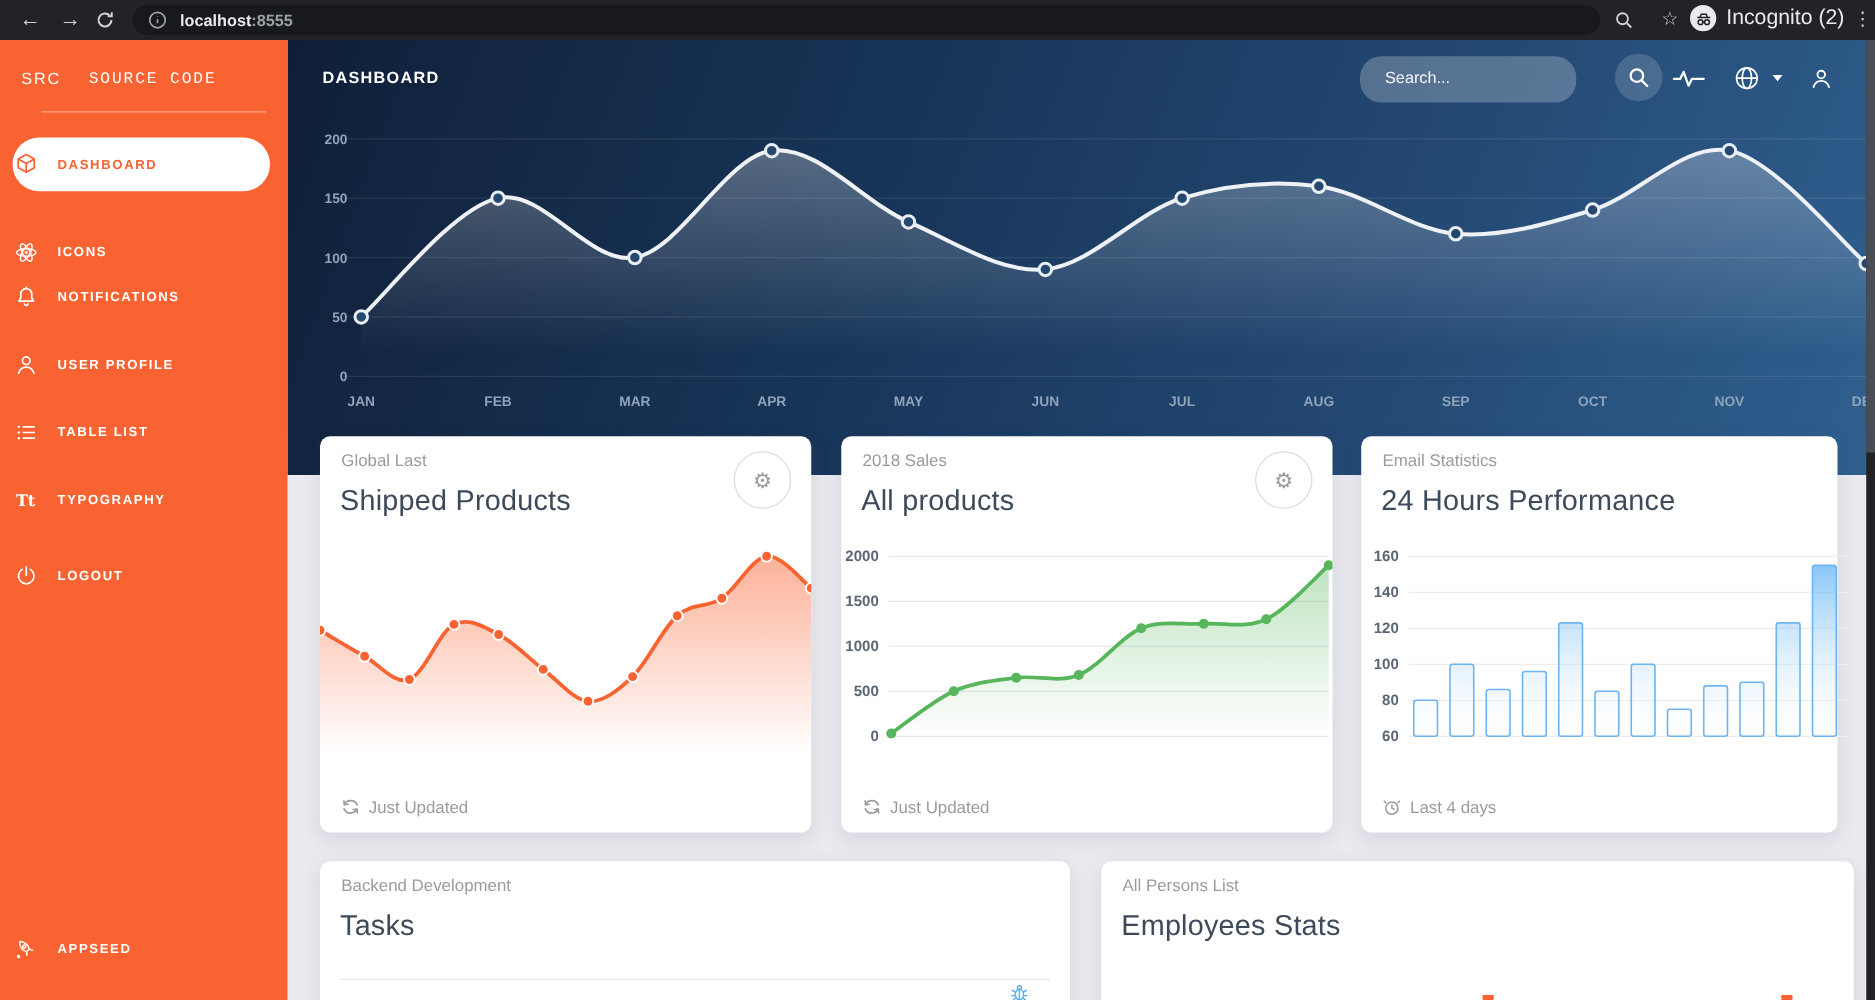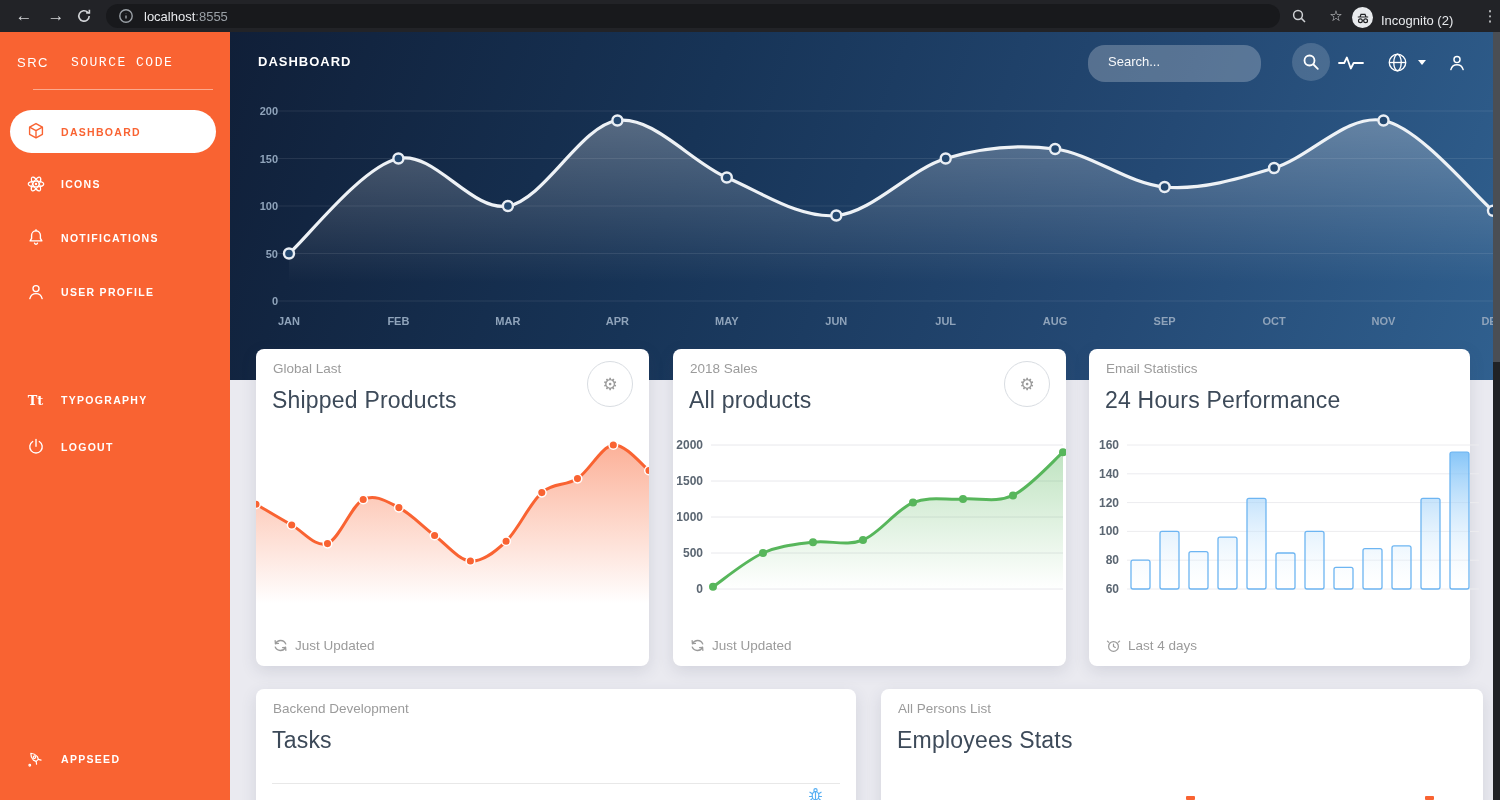--- a/index.html
+++ b/index.html
@@ -4,36 +4,36 @@
 <style>
   html,body{margin:0;padding:0;}
   body{width:1500px;height:800px;overflow:hidden;position:relative;background:#eaeaf0;
        font-family:"Liberation Sans",sans-serif;}
   svg{display:block;}
   
   .bbar{position:absolute;left:0;top:0;width:1500px;height:32px;background:#222327;z-index:50;}
   .bnav{position:absolute;top:0;height:32px;line-height:32px;color:#d2d4d7;font-size:17px;text-align:center;width:28px;cursor:default;}
   .breload{position:absolute;top:8px;}
   .addr{position:absolute;left:106px;top:4px;width:1174px;height:24px;background:#18191c;border-radius:13px;
-        display:flex;align-items:center;color:#e8eaed;font-size:13px;}
+        display:flex;align-items:center;color:#e8eaed;font-size:13px;font-weight:bold;}
   .addr .infoic{margin:0 10px 0 12px;}
   .addr .port{color:#9aa0a6;}
   .tbic{position:absolute;top:8px;}
-  .incog{position:absolute;left:1352px;top:4px;height:24px;display:flex;align-items:flex-end;color:#e8eaed;font-size:13px;}
+  .incog{position:absolute;left:1352px;top:4px;height:24px;display:flex;align-items:flex-start;color:#e8eaed;font-size:17px;}
   .incogcirc{width:21px;height:21px;border-radius:50%;background:#e8eaed;display:flex;align-items:center;justify-content:center;margin-right:8px;}
   .bmenu{position:absolute;left:1480px;top:0;width:20px;height:32px;line-height:32px;text-align:center;color:#d2d4d7;font-size:15px;}
   
   .sidebar{position:absolute;left:0;top:32px;width:230px;height:768px;background:#f96332;color:#fff;z-index:5;}
   .brand{position:absolute;left:0;top:17px;height:26px;display:flex;align-items:center;}
   .brandmini{margin-left:17px;font-size:13px;letter-spacing:1.5px;}
   .brandfull{margin-left:22px;font-size:13px;letter-spacing:1.5px;font-family:Liberation Mono, monospace;}
   .sdivider{position:absolute;left:33px;top:57px;width:180px;height:1px;background:rgba(255,255,255,.45);}
   .sitem{position:absolute;left:10px;width:206px;height:43px;border-radius:22px;display:flex;align-items:center;color:#fff;cursor:pointer;}
   .sitem.active{background:#ffffff;color:#f96332;}
-  .sicon{margin-left:15px;width:22px;height:22px;flex:0 0 22px;}
+  .sicon{margin-left:0;width:22px;height:22px;flex:0 0 22px;}
   .slabel{margin-left:14px;font-size:10.5px;font-weight:bold;letter-spacing:1.3px;}
   
   .main{position:absolute;left:230px;top:32px;width:1270px;height:768px;}
   .panel{position:absolute;left:0;top:0;width:1270px;height:348px;
          background:linear-gradient(110deg,#101f38 0%,#173457 36%,#244974 70%,#30608f 100%);}
   .crumb{position:absolute;left:28px;top:22px;font-size:13px;font-weight:bold;letter-spacing:1px;color:#fff;}
   .spill{position:absolute;left:858px;top:13px;width:173px;height:37px;background:rgba(255,255,255,.24);border-radius:17px;}
   .spill input{border:none;outline:none;background:transparent;color:#fff;font-size:13px;margin:8px 0 0 18px;width:140px;font-family:"Liberation Sans",sans-serif;}
   .spill input::placeholder{color:rgba(255,255,255,.95);}
   .sbtn{position:absolute;left:1062px;top:11px;width:38px;height:38px;border-radius:50%;background:rgba(255,255,255,.16);
@@ -111,21 +111,21 @@
   <div class="sitem active" style="top:78px">
     <span class="sicon">
       <svg viewBox="0 0 24 24" width="22" height="22" fill="none" stroke="currentColor" stroke-width="1.5" stroke-linejoin="round">
         <path d="M12 2.8 19 6.7v7.8l-7 3.9-7-3.9V6.7z"></path>
           <path d="M5 6.7l7 3.9 7-3.9M12 10.6v7.8"></path>
       </svg>
       </span>
     <span class="slabel">DASHBOARD</span>
   </div>
 
-  <div class="sitem" style="top:130px">
+  <div class="sitem" style="top:148px">
     <span class="sicon">
       <svg viewBox="0 0 24 24" width="22" height="22" fill="none" stroke="currentColor" stroke-width="1.3">
         <circle cx="12" cy="12" r="1.3" fill="currentColor" stroke="none"></circle>
         <ellipse cx="12" cy="12" rx="8.5" ry="3.2"></ellipse>
         <ellipse cx="12" cy="12" rx="8.5" ry="3.2" transform="rotate(60 12 12)"></ellipse>
         <ellipse cx="12" cy="12" rx="8.5" ry="3.2" transform="rotate(120 12 12)"></ellipse>
       </svg>
       </span>
     <span class="slabel">ICONS</span>
   </div>
@@ -144,31 +144,42 @@
   <div class="sitem" style="top:238px">
     <span class="sicon">
       <svg viewBox="0 0 24 24" width="22" height="22" fill="none" stroke="currentColor" stroke-width="1.5" stroke-linecap="round">
         <circle cx="12" cy="8.3" r="3.3"></circle>
           <path d="M5.3 19.2c1-3.6 3.6-5.4 6.7-5.4s5.7 1.8 6.7 5.4"></path>
       </svg>
       </span>
     <span class="slabel">USER PROFILE</span>
   </div>
 
+  <div class="sitem" style="top:292px">
+    <span class="sicon">
+      <svg viewBox="0 0 24 24" width="22" height="22" fill="none" stroke="currentColor" stroke-width="1.5" stroke-linecap="round">
+        <circle cx="5.5" cy="7" r="1.1" fill="currentColor" stroke="none"></circle>
+        <circle cx="5.5" cy="12" r="1.1" fill="currentColor" stroke="none"></circle>
+        <circle cx="5.5" cy="17" r="1.1" fill="currentColor" stroke="none"></circle>
+        <path d="M9.5 7h9.5M9.5 12h9.5M9.5 17h9.5"></path>
+      </svg>
+      </span>
+    <span class="slabel">TABLE LIST</span>
+  </div>
 
   <div class="sitem" style="top:346px">
     <span class="sicon">
       <svg viewBox="0 0 24 24" width="22" height="22">
         <text x="3" y="17.5" font-size="14" font-weight="bold" font-family="DejaVu Serif,serif" fill="currentColor">Tt</text>
       </svg>
       </span>
     <span class="slabel">TYPOGRAPHY</span>
   </div>
 
-  <div class="sitem" style="top:393px">
+  <div class="sitem" style="top:407px">
     <span class="sicon">
       <svg viewBox="0 0 24 24" width="22" height="22" fill="none" stroke="currentColor" stroke-width="1.5" stroke-linecap="round">
         <path d="M12 3.8v7.4"></path>
           <path d="M8.4 6a6.8 6.8 0 1 0 7.2 0"></path>
       </svg>
       </span>
     <span class="slabel">LOGOUT</span>
   </div>
 
   <div class="sitem" style="top:705px">

